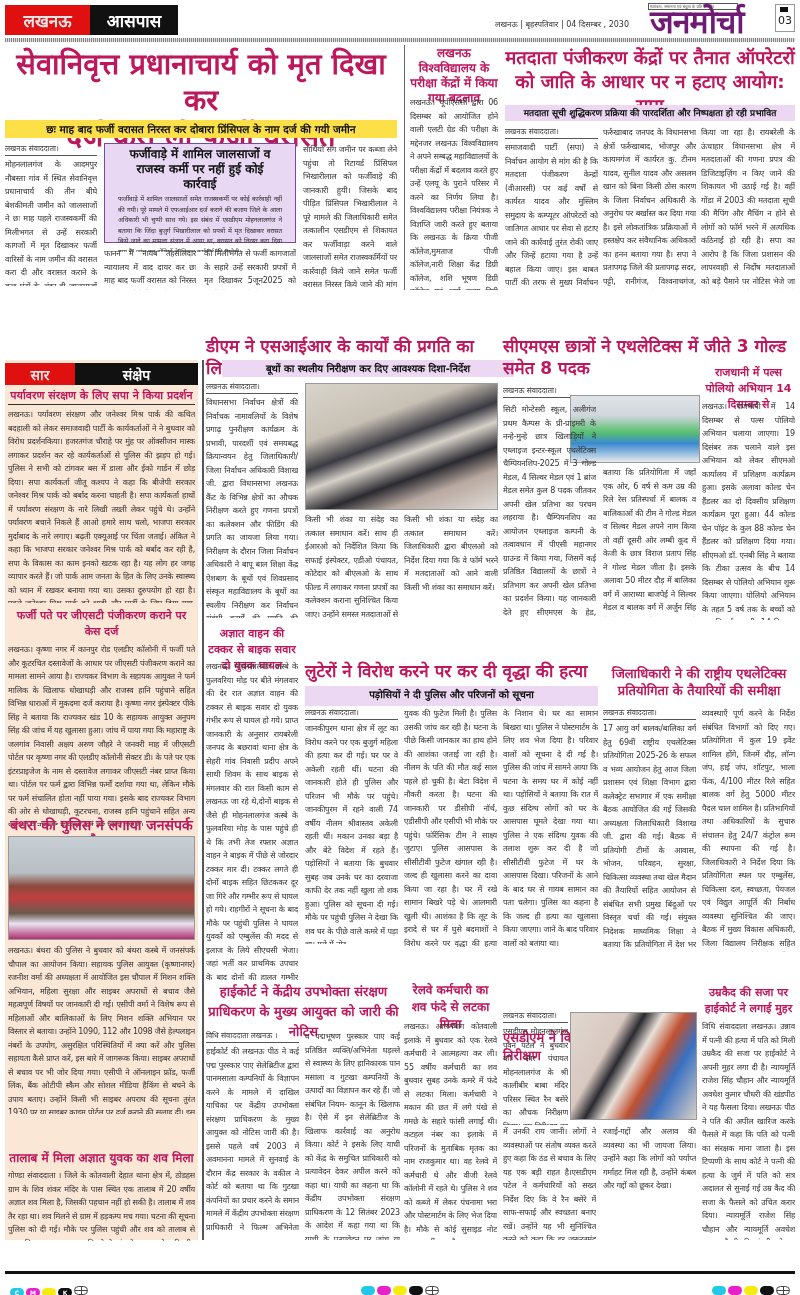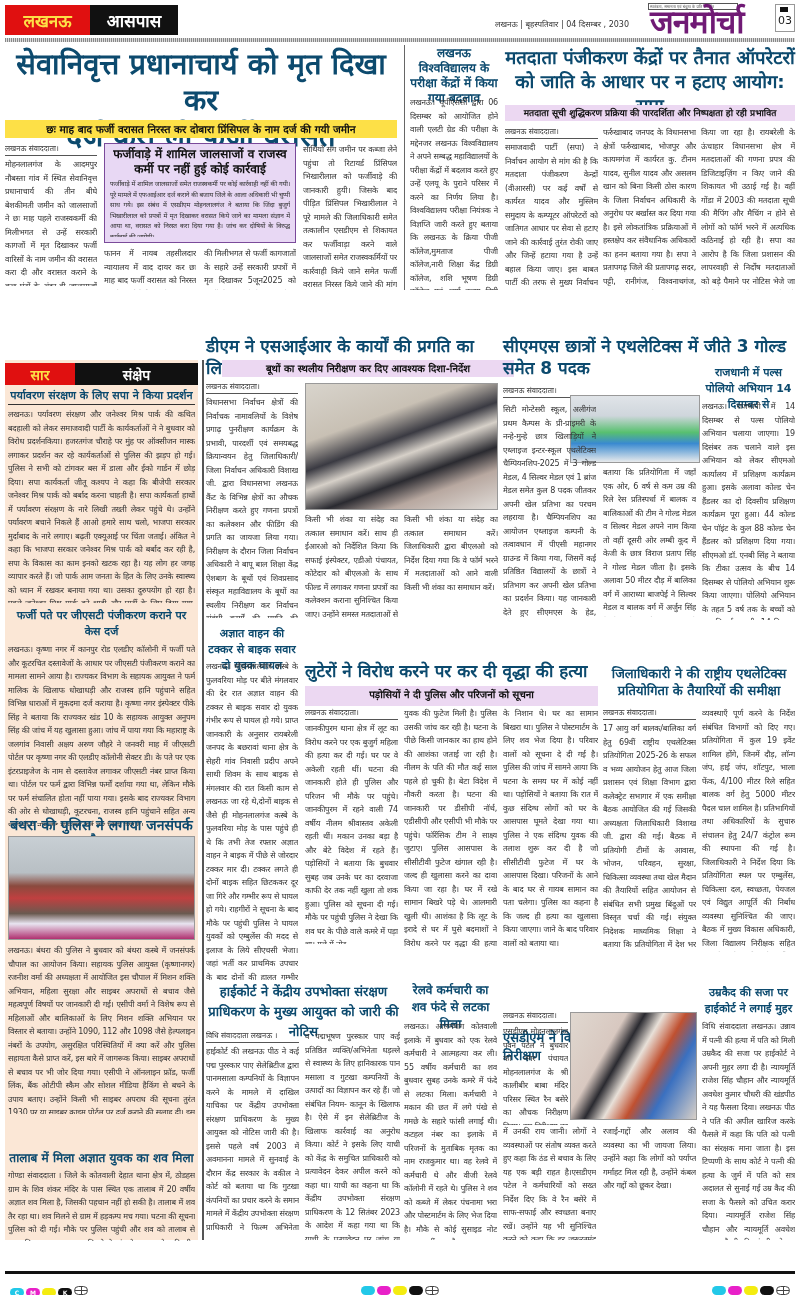--- a/index.html
+++ b/index.html
@@ -1,26 +1,26 @@
 <!DOCTYPE html>
 <html><head>
 <meta charset="utf-8">
 <style>
 *{box-sizing:border-box;margin:0;padding:0}
 html,body{width:800px;height:1295px;background:#fff;overflow:hidden}
 body{font-family:"DejaVu Sans","Liberation Sans",sans-serif;color:#1a1a1a;position:relative}
 .abs{position:absolute}
-.hl{font-family:"DejaVu Sans","Liberation Sans",sans-serif;font-weight:bold;color:#0c4a6e;line-height:1.1;text-align:center}
+.hl{font-family:"DejaVu Sans","Liberation Sans",sans-serif;font-weight:bold;color:#be185d;line-height:1.1;text-align:center}
 .body{font-size:8px;line-height:13.5px;color:#333;text-align:justify;overflow:hidden;letter-spacing:-0.2px}
 .by{font-size:7.5px;color:#333;border-bottom:1px solid #555;padding-bottom:2px;margin-bottom:2px}
 .sub{background:#ecd8f2;font-weight:bold;text-align:center;color:#111}
 .photo{overflow:hidden;border:1px solid #999}
 .rule-h{height:4px;background:repeating-linear-gradient(90deg,#888 0 1px,#ddd 1px 2px)}
 .vline{width:1px;background:#666}
-.sec-red{background:#e01010;color:#fde047;font-weight:bold;display:flex;align-items:center;justify-content:center}
+.sec-red{background:#e01010;color:#e5e5e5;font-weight:bold;display:flex;align-items:center;justify-content:center}
 .sec-blk{background:#111;color:#fff;font-weight:bold;display:flex;align-items:center;justify-content:center}
 .dot{display:inline-block;width:14px;height:9px;border-radius:5px;margin-right:2px;font-size:6px;color:#fff;text-align:center;line-height:9px;font-weight:bold}
 .reg{display:inline-block;width:14px;height:9px;border:1px solid #444;border-radius:5px;position:relative}
 .reg:before{content:"";position:absolute;left:6px;top:0;width:1px;height:7px;background:#444}
 .reg:after{content:"";position:absolute;left:0;top:3px;width:12px;height:1px;background:#444}
 </style>
 </head>
 <body>
 
 <div class="abs sec-red" style="left:5px;top:5px;width:85px;height:30px;font-size:17px">लखनऊ</div>
@@ -37,21 +37,21 @@
 <div class="abs hl" style="left:5px;top:46px;width:392px;font-size:29px;line-height:36px">
   <div>सेवानिवृत्त प्रधानाचार्य को मृत दिखा कर</div>
   <div>दर्ज करा ली फर्जी वरासत</div>
 </div>
 <div class="abs sub" style="left:5px;top:120px;width:392px;height:18px;font-size:10.5px;line-height:18px;background:#fde047">छः माह बाद फर्जी वरासत निरस्त कर दोबारा प्रिंसिपल के नाम दर्ज की गयी जमीन</div>
 
 <div class="abs" style="left:5px;top:143px;width:92px;height:147px">
   <div class="by">लखनऊ संवाददाता।</div>
   <div class="body" style="height:128px">मोहनलालगंज के आदमपुर नौबस्ता गांव में स्थित सेवानिवृत्त प्रधानाचार्य की तीन बीघे बेशकीमती जमीन को जालसाजों ने छः माह पहले राजस्वकर्मी की मिलीभगत से उन्हें सरकारी कागजों में मृत दिखाकर फर्जी वारिसों के नाम जमीन की वरासत करा दी और वरासत कराने के कुछ घंटों के अंदर ही जालसाजों ने फर्जी किसानों से जमीन का एग्रीमेंट बिल्डर के नाम करा दिया। बिल्डर जब जमीन पर कब्जा करने मौके पर पहुंचा तो रिटायर्ड प्रिंसिपल को फर्जीवाड़े की जानकारी हुयी। पीड़ित ने डीएम से पूरे मामले की शिकायत कर प्रपत्रों में उन्हें मृत दिखाकर फर्जी वरासत कराने वाले राजस्वकर्मी व जालसाजों पर कार्रवाही की मांग की। जिससे तहसील में हड़कम्प मच गया। आनन</div>
 </div>
-<div class="abs" style="left:104px;top:143px;width:192px;height:100px;background:#e8d8f4;border:1.5px solid #7a4a9a;padding:3px 5px">
+<div class="abs" style="left:104px;top:143px;width:192px;height:100px;background:#e8d8f4;border:1.5px solid #7a4a9a;padding:3px 13px">
   <div style="font-size:12px;font-weight:bold;text-align:center;line-height:15px;color:#111">फर्जीवाड़े में शामिल जालसाजों व राजस्व कर्मी पर नहीं हुई कोई कार्रवाई</div>
   <div class="body" style="font-size:6.5px;line-height:10.5px;height:58px;margin-top:2px">फर्जीवाड़े में शामिल जालसाजों समेत राजस्वकर्मी पर कोई कार्रवाही नहीं की गयी। पूरे मामले में एफआईआर दर्ज कराने की बजाय जिले के आला अधिकारी भी चुप्पी साध गये। इस संबंध में एसडीएम मोहनलालगंज ने बताया कि जिंदा बुजुर्ग भिखारीलाल को प्रपत्रों में मृत दिखाकर वरासत किये जाने का मामला संज्ञान में आया था, वरासत को निरस्त करा दिया गया है। जांच कर दोषियों के विरुद्ध कार्रवाई की जायेगी।</div>
 </div>
 <div class="abs body" style="left:104px;top:247px;width:92px;height:43px">फानन में नायब तहसीलदार न्यायालय में वाद दायर कर छः माह बाद फर्जी वरासत को निरस्त कर रिटायर्ड प्रिंसिपल के नाम पुनः जमीन प्रपत्रों में दर्ज की गयी। ज्ञात हो मोहनलालगंज तहसील के आदमपुर नौबस्ता गांव निवासी रिटायर्ड प्रिंसिपल भिखारीलाल की गाटा सं0-2544 व 2558 की पैतृक तीन बीघे बेशकीमती जमीन पर नजर गड़ाये जालसाजों ने राजस्वकर्मियों</div>
 <div class="abs body" style="left:204px;top:247px;width:92px;height:43px">की मिलीभगत से फर्जी कागजातों के सहारे उन्हें सरकारी प्रपत्रों में मृत दिखाकर 5जून2025 को फर्जी किसान मोल्हे व जगमोहन निवासी बेंती गांव के नाम फर्जी वरासत कर दी थी और दोनों का नाम प्रपत्रों में चढ़ गया था,वरासत पाते ही दिन जालसाजों ने फर्जी वारिसों मोल्हे व जगमोहन से जमीन का एग्रीमेंट बिल्डर के नाम कर दिया था,जिसके बाद बिल्डर</div>
 <div class="abs body" style="left:303px;top:143px;width:94px;height:147px">साथियों संग जमीन पर कब्जा लेने पहुंचा तो रिटायर्ड प्रिंसिपल भिखारीलाल को फर्जीवाड़े की जानकारी हुयी। जिसके बाद पीड़ित प्रिंसिपल भिखारीलाल ने पूरे मामले की जिलाधिकारी समेत तत्कालीन एसडीएम से शिकायत कर फर्जीवाड़ा करने वाले जालसाजों समेत राजस्वकर्मियों पर कार्रवाही किये जाने समेत फर्जी वरासत निरस्त किये जाने की मांग की। जिसके बाद आनन फानन में नायब तहसीलदार पीटू के न्यायालय में वाद दायर कर 28नवम्बर को पूर्व में हुयी वरासत को निरस्त करने का आदेश पारित कर पुनः रिटायर्ड प्रिंसिपल के नाम प्रपत्रों में जमीन दर्ज की गयी।लेकिन फर्जीवाड़े के पूरे मामले में जालसाजों समेत संलिप्त राजस्वकर्मियों के नाम एफआईआर दर्ज कराने की बजाय तहसील अफसरों ने पल्ला झाड़ लिया।</div>
 
 <div class="abs vline" style="left:404px;top:45px;height:245px"></div>
 
 <div class="abs hl" style="left:410px;top:46px;width:88px;font-size:12px;line-height:15px">लखनऊ विश्वविद्यालय के परीक्षा केंद्रों में किया गया बदलाव</div>

